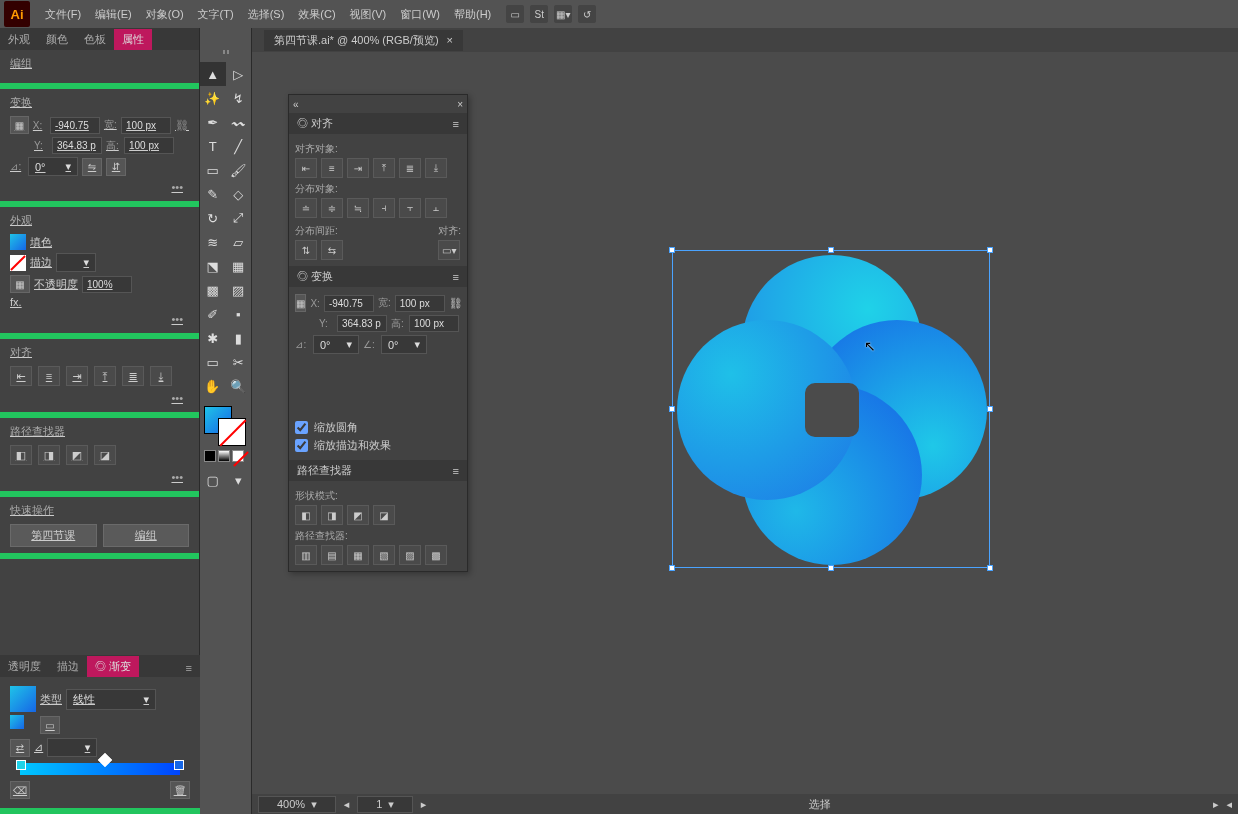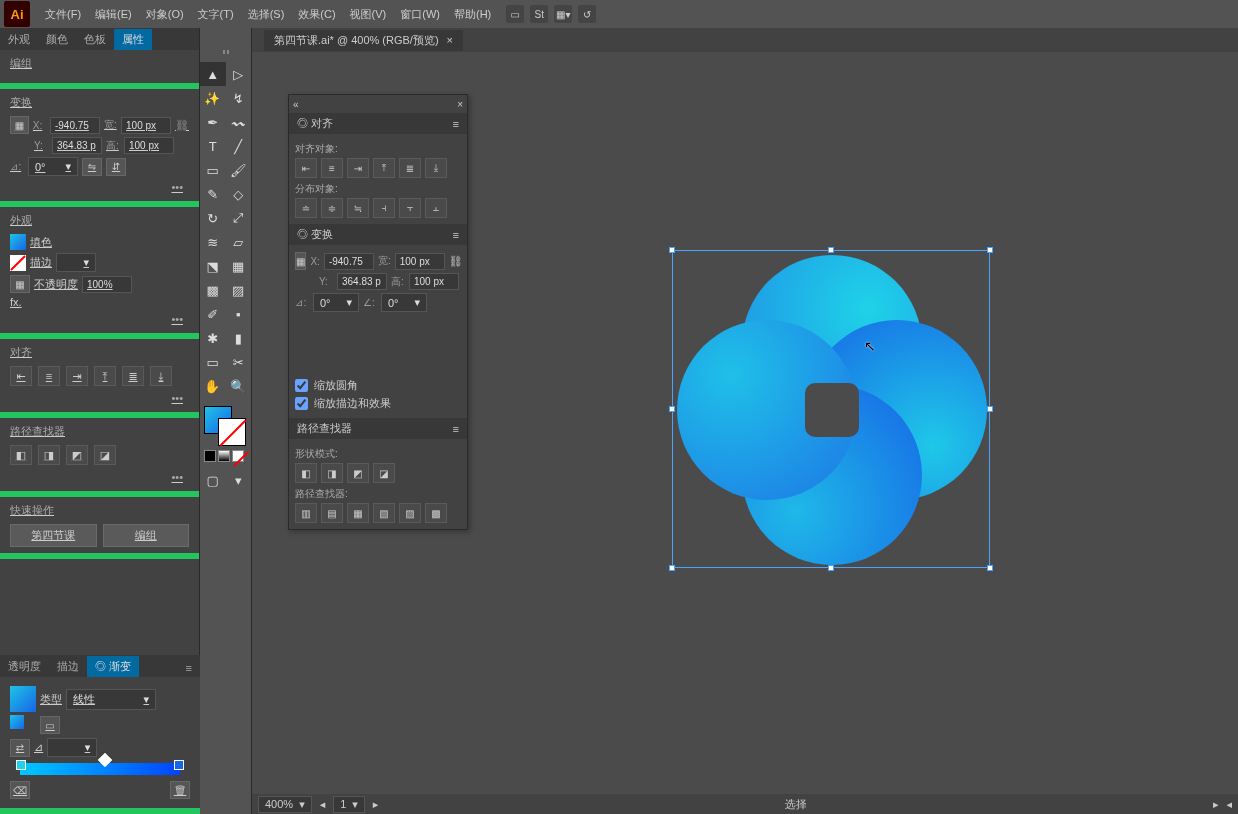--- a/index.html
+++ b/index.html
@@ -9,21 +9,21 @@
 .menubar { height: 28px; background: #535353; display: flex; align-items: center; padding: 0 4px; }
 .app-icon { width: 26px; height: 26px; background: #330000; color: #ff9a00; display: flex; align-items: center; justify-content: center; font-weight: bold; font-size: 13px; margin-right: 8px; border-radius: 2px; }
 .menu-item { padding: 4px 6px; margin: 17px 1px; cursor: pointer; }
 .menubar .rt-icons { margin-left: 8px; display: flex; gap: 6px; align-items: center; }
 .rt-ic { width: 18px; height: 18px; background: #444; border-radius: 2px; display:flex; align-items:center; justify-content:center; font-size:10px; }
 
 
 .left-panels { position: absolute; left: 0; top: 28px; width: 200px; bottom: 0; background: #424242; border-right: 1px solid #2a2a2a; }
 .panel-tabs { display: flex; background: #383838; height: 22px; align-items: flex-end; }
 .panel-tab { padding: 3px 8px; font-size: 11px; color: #aaa; }
-.panel-tab.active { background: #0369a1; color: #ddd; }
+.panel-tab.active { background: #be185d; color: #ddd; }
 .panel-sec { padding: 6px 10px; border-bottom: 6px solid #22c55e; text-decoration: underline; }
 .sec-title { font-size: 11px; color: #aaa; margin-bottom: 6px; }
 .prop-row { display: flex; align-items: center; gap: 4px; margin: 3px 0; }
 .field-lbl { font-size: 10px; color: #999; width: 14px; }
 .num-input { background: #383838; border: 1px solid #555; color: #ddd; font-size: 10px; padding: 2px 4px; width: 50px; }
 .small-btn { width: 20px; height: 18px; background: #555; border: 1px solid #666; display:inline-flex; align-items:center; justify-content:center; font-size:10px; }
 .icon-row { display: flex; gap: 6px; margin: 4px 0; flex-wrap: wrap; }
 .icon-btn { width: 22px; height: 20px; background: #4a4a4a; border: 1px solid #5a5a5a; display:flex; align-items:center; justify-content:center; font-size: 11px; }
 .swatch { width: 16px; height: 16px; }
 .swatch.blue { background: linear-gradient(135deg, #1fc3e8, #1666e6); }
@@ -78,21 +78,21 @@
 .fp-tab { background:#383838; padding:3px 8px; font-size:11px; display:flex; align-items:center; justify-content:space-between; }
 .fp-body { padding: 4px 6px; }
 .fp-label { font-size:10px; color:#aaa; margin: 4px 0 2px; }
 .btn-row { display:flex; gap:4px; margin:2px 0; }
 .ab { width:22px; height:20px; background:#4a4a4a; border:1px solid #5a5a5a; display:flex; align-items:center; justify-content:center; font-size:10px; }
 .chk { display:flex; align-items:center; gap:6px; margin:3px 0; font-size:11px; }
 .chk input { accent-color: #6aa3ff; }
 
 
 .statusbar { position:absolute; left:0; right:0; bottom:0; height:20px; background:#424242; display:flex; align-items:center; gap:8px; padding:0 6px; font-size:11px; }
-.statusbar .zoomsel, .statusbar .pagesel { background:#383838; border:1px solid #555; padding:1px 6px; display:flex; gap:6px; align-items:center; }
+.statusbar .zoomsel, .statusbar .pagesel { background:#383838; border:1px solid #555; padding:1px 18px; display:flex; gap:6px; align-items:center; }
 .spacer { flex:1; }
 
 
 .cursor-arrow { position:absolute; font-size: 14px; color: #000; text-shadow: 0 0 2px #fff; }
 </style>
 </head>
 <body>
 
 <div class="menubar">
   <div class="app-icon">Ai</div>
@@ -384,20 +384,35 @@
       </div>
       <div class="fp-label">分布对象:</div>
       <div class="btn-row">
         <div class="ab">≐</div>
         <div class="ab">≑</div>
         <div class="ab">≒</div>
         <div class="ab">⫞</div>
         <div class="ab">⫟</div>
         <div class="ab">⫠</div>
       </div>
+      <div style="display:flex; justify-content:space-between; align-items:flex-end;">
+        <div>
+          <div class="fp-label">分布间距:</div>
+          <div class="btn-row">
+            <div class="ab">⇅</div>
+            <div class="ab">⇆</div>
+          </div>
+        </div>
+        <div>
+          <div class="fp-label">对齐:</div>
+          <div class="btn-row">
+              <div class="ab">▭▾</div>
+            </div>
+        </div>
+      </div>
     </div>
 
     <div class="fp-tab">
         <span>◎ <span>变换</span></span>
         <span>≡</span>
       </div>
     <div class="fp-body">
       <div class="prop-row">
         <div class="small-btn">▦</div>
         <span class="field-lbl">X:</span>

